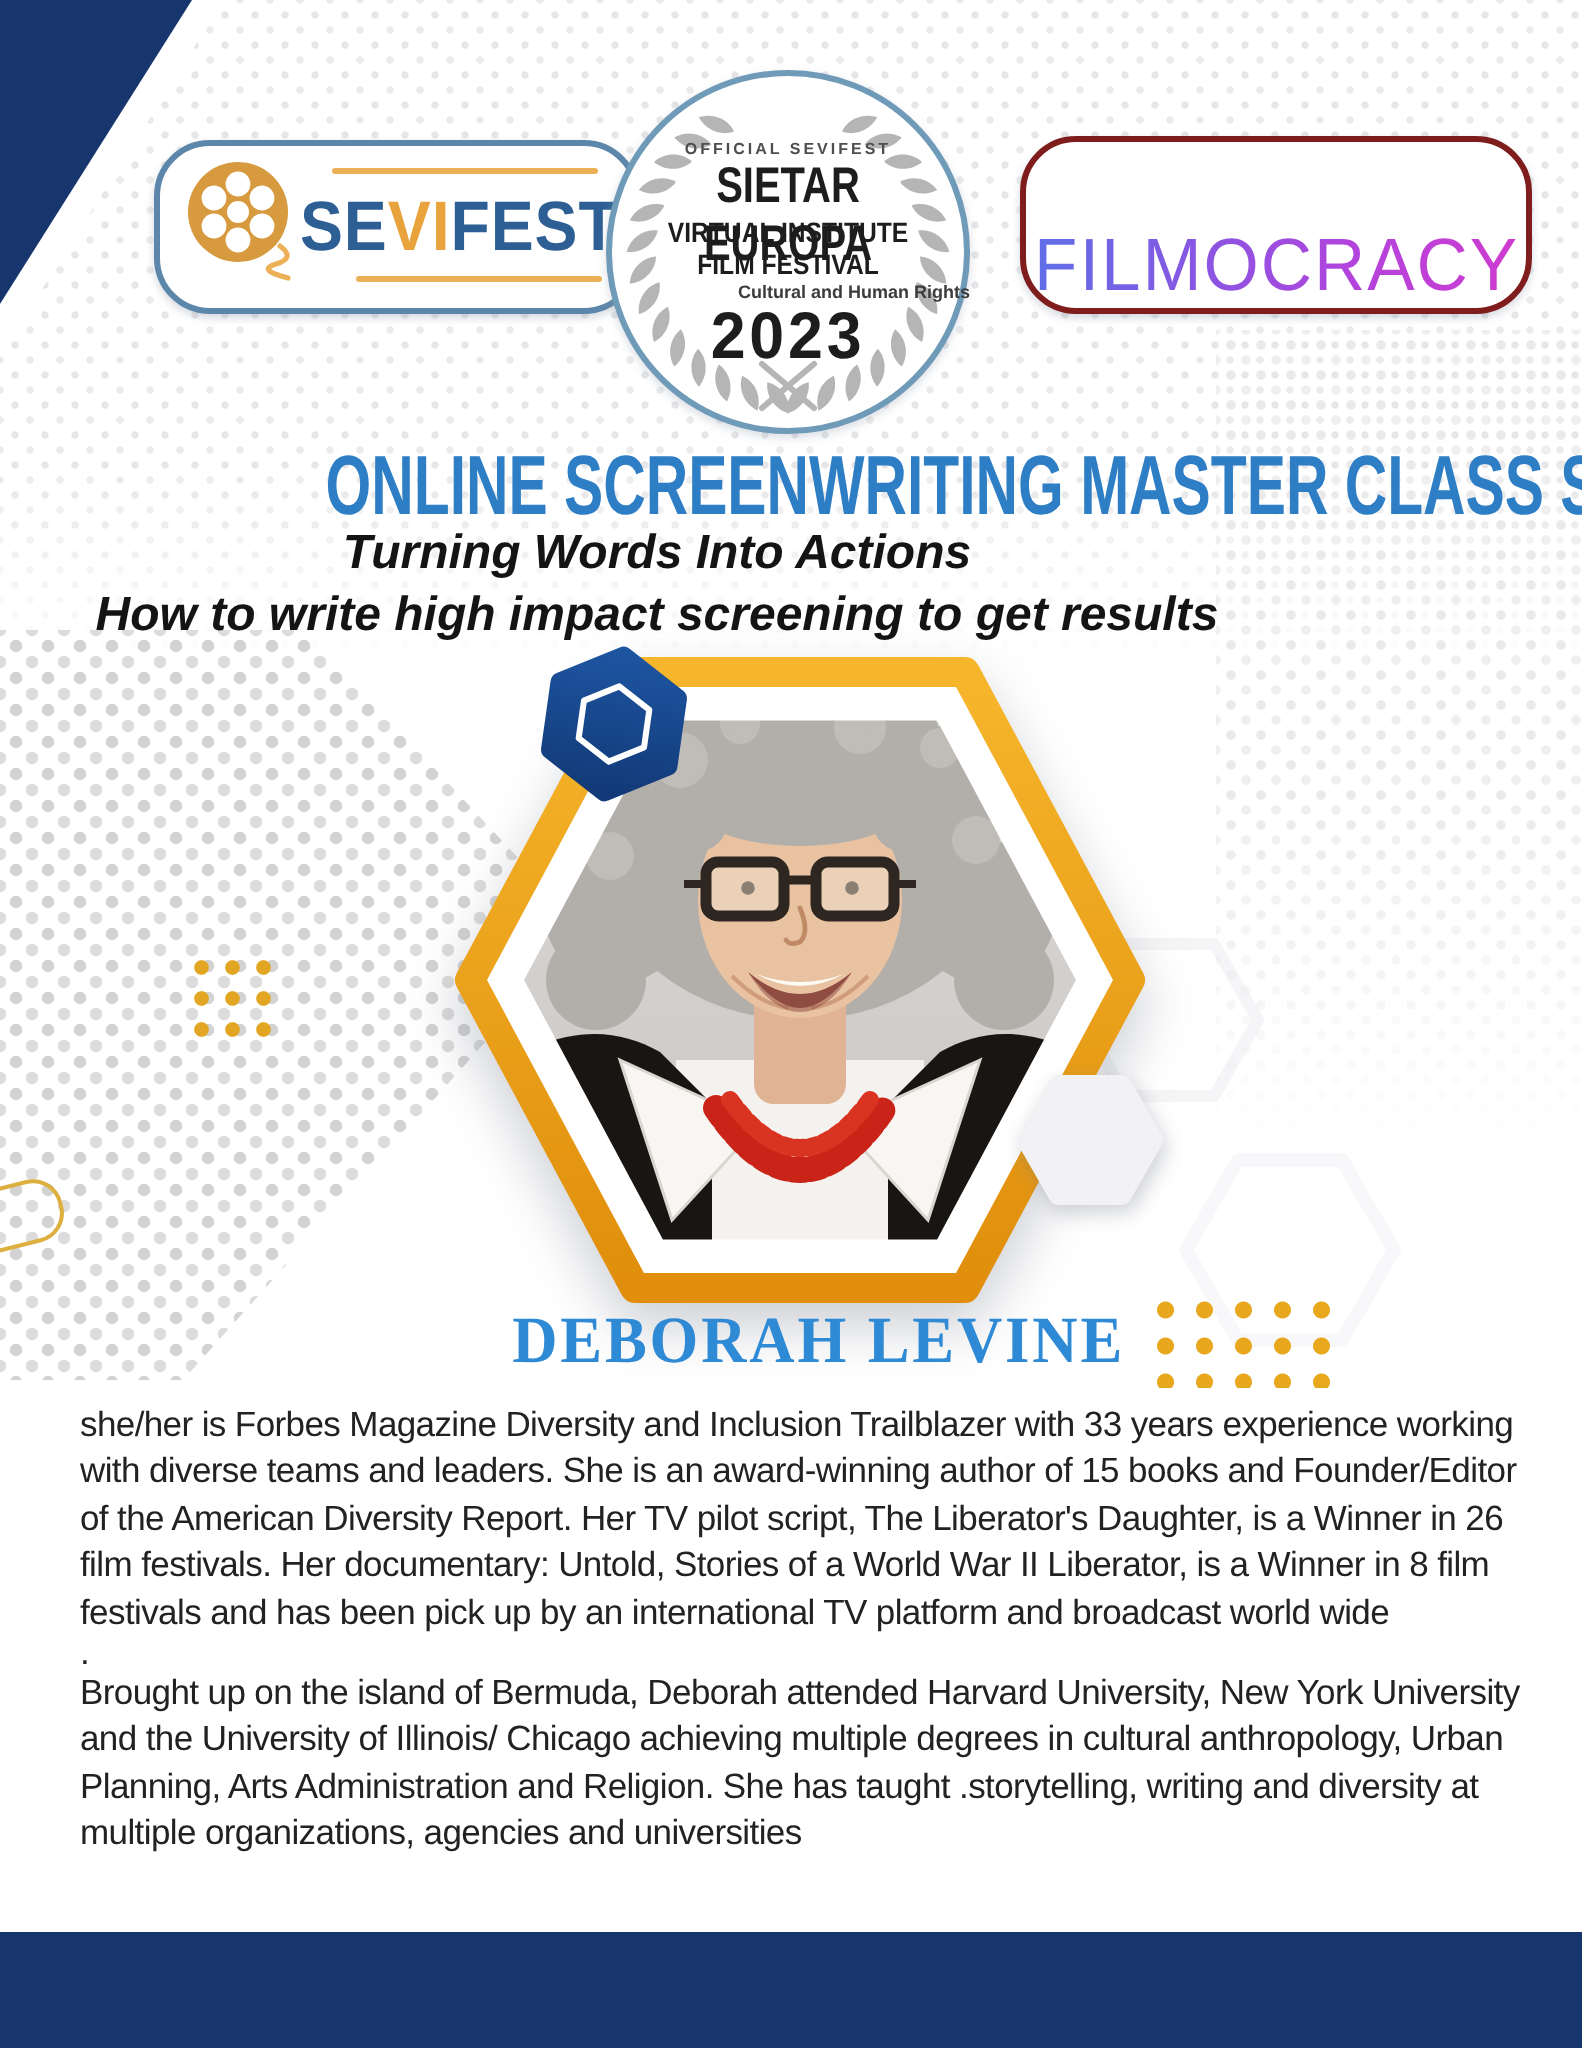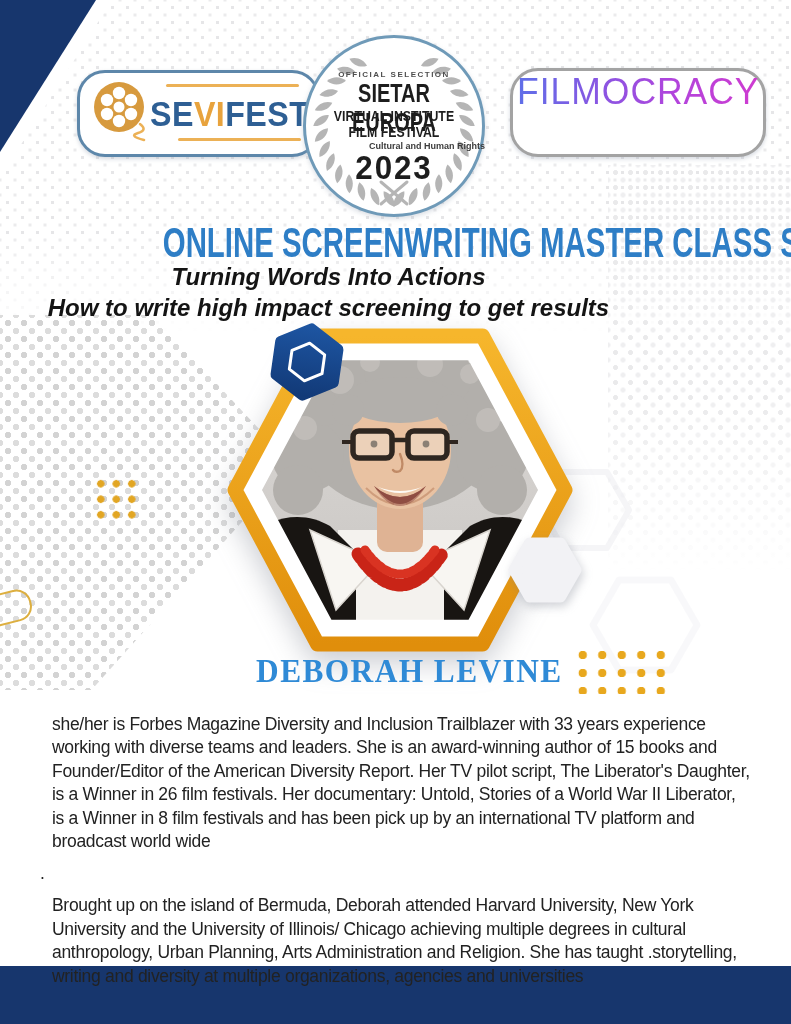--- a/index.html
+++ b/index.html
@@ -38,22 +38,22 @@
   .pill{position:absolute;background:#fff;border-radius:28px;z-index:3;
         box-shadow:0 2px 4px rgba(150,160,178,.4);margin-left:20px;}
   .pill-sevifest{left:57px;top:70px;width:243px;height:87px;border:3px solid #5d87aa;
         display:flex;align-items:center;padding-left:12px;box-sizing:border-box;}
   .sevifest-text{font-size:35px;font-weight:bold;letter-spacing:.5px;white-space:nowrap;
         transform:scaleX(.92);transform-origin:left center;}
   .sevifest-text .c1{color:#2e5f94;} .sevifest-text .c2{color:#e8a33d;} .sevifest-text .c3{color:#2e5f94;}
   .sev-line-top{position:absolute;left:86px;right:18px;top:11px;height:3px;background:#ecb156;border-radius:2px;}
   .sev-line-bot{position:absolute;left:98px;right:16px;bottom:13px;height:3px;background:#ecb156;border-radius:2px;}
 
-  .pill-filmocracy{left:490px;top:68px;width:256px;height:89px;border:3px solid #a3a3a3;
-        display:flex;align-items:flex-start;justify-content:center;box-sizing:border-box;}
+  .pill-filmocracy{left:490px;top:68px;width:256px;height:89px;border:3px solid #7f1d1d;
+        display:flex;align-items:flex-end;justify-content:center;box-sizing:border-box;}
   .filmocracy-text{font-size:37px;font-weight:400;letter-spacing:1px;white-space:nowrap;
         background:linear-gradient(90deg,#5f6fe8 0%,#8a55e2 35%,#b244dc 65%,#cf3bd0 100%);
         -webkit-background-clip:text;background-clip:text;color:transparent;transform:scaleX(.96);}
 
   
   .badge{left:303px;top:35px;width:182px;height:182px;z-index:4;}
   .badge-circle{position:absolute;inset:0;background:#fff;border:3px solid #6f9ab8;border-radius:50%;
         box-sizing:border-box;box-shadow:0 2px 5px rgba(150,160,178,.35);}
   .badge svg{position:absolute;inset:0;}
   .badge-text{position:absolute;inset:0;text-align:center;color:#1d1d1d;z-index:2;}
@@ -90,21 +90,21 @@
     background-size:19.5px 18px;background-position:2px 2px;}
   .dotgrid-left{left:92px;top:475px;width:49px;height:47px;z-index:2;
     background-image:radial-gradient(circle,#e2a623 3.4px,transparent 3.9px);
     background-size:15.5px 15.5px;background-position:1px 1px;}
   .pill-outline{left:-18px;top:592px;width:46px;height:28px;border:2.5px solid #ddaf3f;
     border-radius:15px;transform:rotate(-14deg);z-index:2;background:transparent;}
 
   
   .bio{left:40px;top:701px;width:722px;z-index:5;color:#222222;font-size:17.5px;
        line-height:23.4px;letter-spacing:-0.3px;}
-  .bio p{margin:12px;}
+  .bio p{margin:0;}
   .bio .divider{margin:0;line-height:17px;}
 </style>
 </head>
 <body>
 
 <div class="page">
 
   <div class="dotfield dots-top"></div>
   <div class="dotfield dots-left"></div>
   <div class="dotfield dots-right"></div>
@@ -174,21 +174,21 @@
           <path d="M0 0 C4.5 -5 5 -13 0 -19 C-5 -13 -4.5 -5 0 0" transform="rotate(324.6 90 90) translate(90 24) rotate(-44)" fill="#b5b5b5"></path>
           <path d="M0 0 C4.5 -5 5 -13 0 -19 C-5 -13 -4.5 -5 0 0" transform="rotate(24.099999999999994 90 90) translate(90 24) rotate(44)" fill="#b5b5b5"></path>
           <path d="M0 0 C4.5 -5 5 -13 0 -19 C-5 -13 -4.5 -5 0 0" transform="rotate(335.9 90 90) translate(90 24) rotate(-44)" fill="#b5b5b5"></path>
         </g>
       <g transform="translate(1,1)" stroke="#b5b5b5" stroke-width="3" fill="none" stroke-linecap="round">
         <path d="M77 168 Q90 157 103 146"></path>
         <path d="M103 168 Q90 157 77 146"></path>
       </g>
     </svg>
     <div class="badge-text">
-      <div class="bt-official">OFFICIAL SELECTION</div>
+      <div class="bt-official">OFFICIAL SEVIFEST</div>
       <div class="bt-org">SIETAR EUROPA</div>
       <div class="bt-inst">VIRTUAL INSTITUTE</div>
       <div class="bt-fest">FILM FESTIVAL</div>
       <div class="bt-tag">Cultural and Human Rights</div>
       <div class="bt-year">2023</div>
     </div>
   </div>
 
   <div class="pill pill-filmocracy">
     <span class="filmocracy-text">FILMOCRACY</span>

